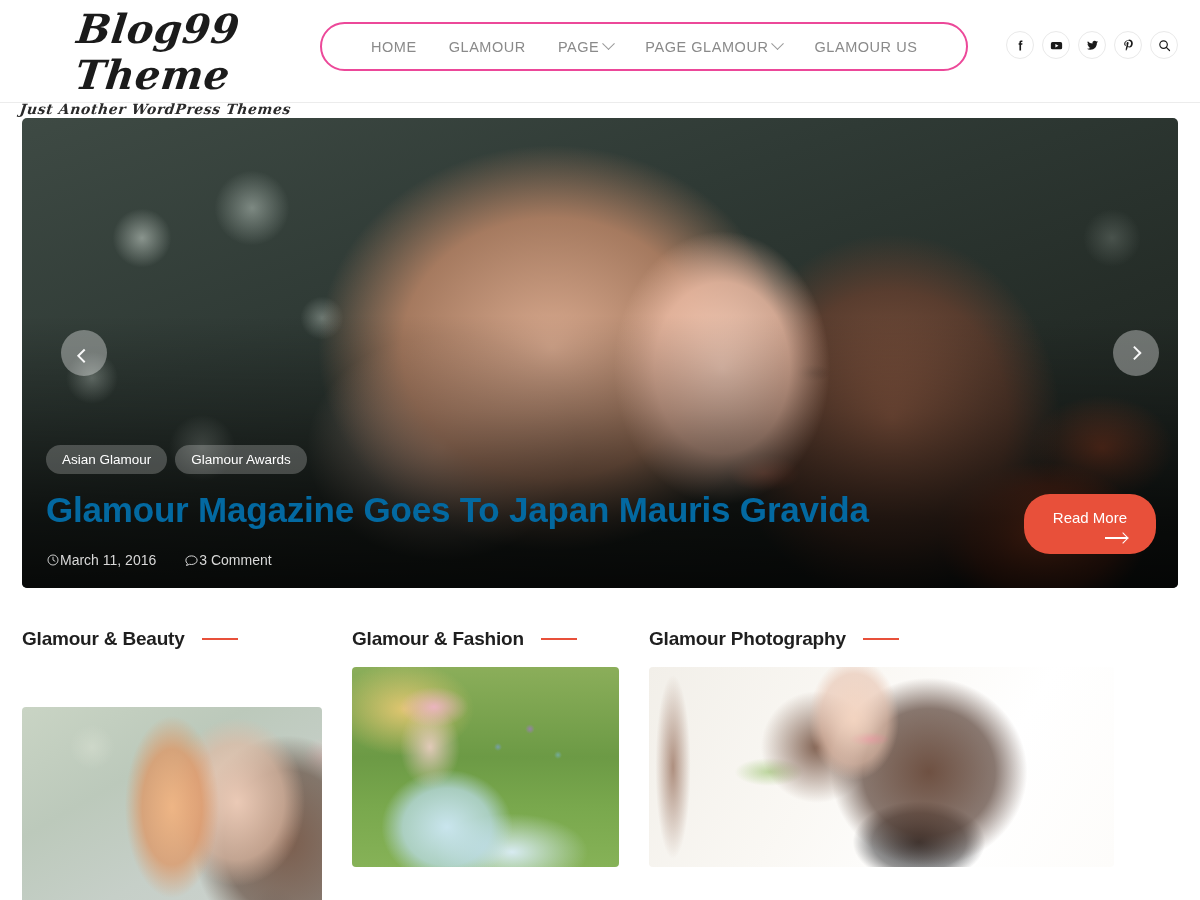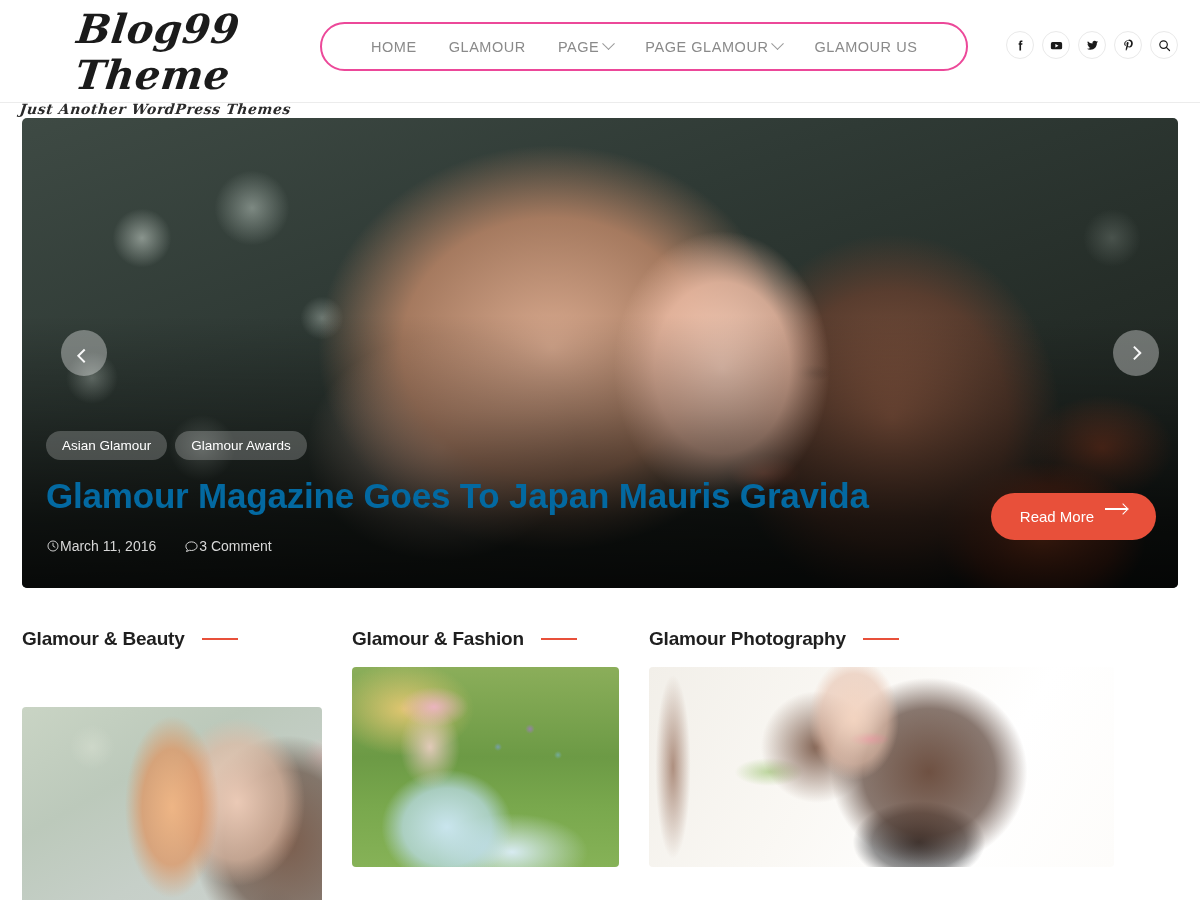--- a/index.html
+++ b/index.html
@@ -122,21 +122,21 @@
   .slider-arrow.next{ right:19px; }
   .chev{
     width:10px; height:10px;
     border-top:2px solid rgba(255,255,255,.95);
     border-right:2px solid rgba(255,255,255,.95);
   }
   .chev.left{ transform:rotate(-135deg) translate(-2px,-2px); }
   .chev.right{ transform:rotate(45deg) translate(-1px,1px); }
 
   .hero-content{
-    position:absolute; left:24px; bottom:34px; right:24px;
+    position:absolute; left:24px; bottom:20px; right:24px;
   }
   .tag-row{ display:flex; gap:8px; margin-bottom:14px; }
   .tag{
     background:rgba(255,255,255,.22);
     color:#fff; font-size:13.5px;
     padding:7px 16px; border-radius:16px;
     cursor:pointer; white-space:nowrap;
   }
   .hero-title{
     color:#0369a1;
@@ -150,23 +150,24 @@
   .meta-item{
     display:flex; align-items:center; 
     color:#d8d8d8; font-size:14px;
   }
   .read-more{
     position:absolute; right:-2px; bottom:14px;
     background:#e8503a; color:#fff;
     font-size:15px;
     padding:15px 29px;
     border-radius:26px;
-    display:flex; align-items:flex-start; gap:11px;
+    display:flex; align-items:flex-end; gap:11px;
     cursor:pointer; border:none;
     font-family:"Liberation Sans", sans-serif;
+    flex-direction:column;
   }
   .arrow-right{
     display:inline-block; width:22px; height:1.6px;
     background:#fff; position:relative;
   }
   .arrow-right::after{
     content:""; position:absolute; right:0; top:-3.2px;
     width:7px; height:7px;
     border-top:1.6px solid #fff; border-right:1.6px solid #fff;
     transform:rotate(45deg);

